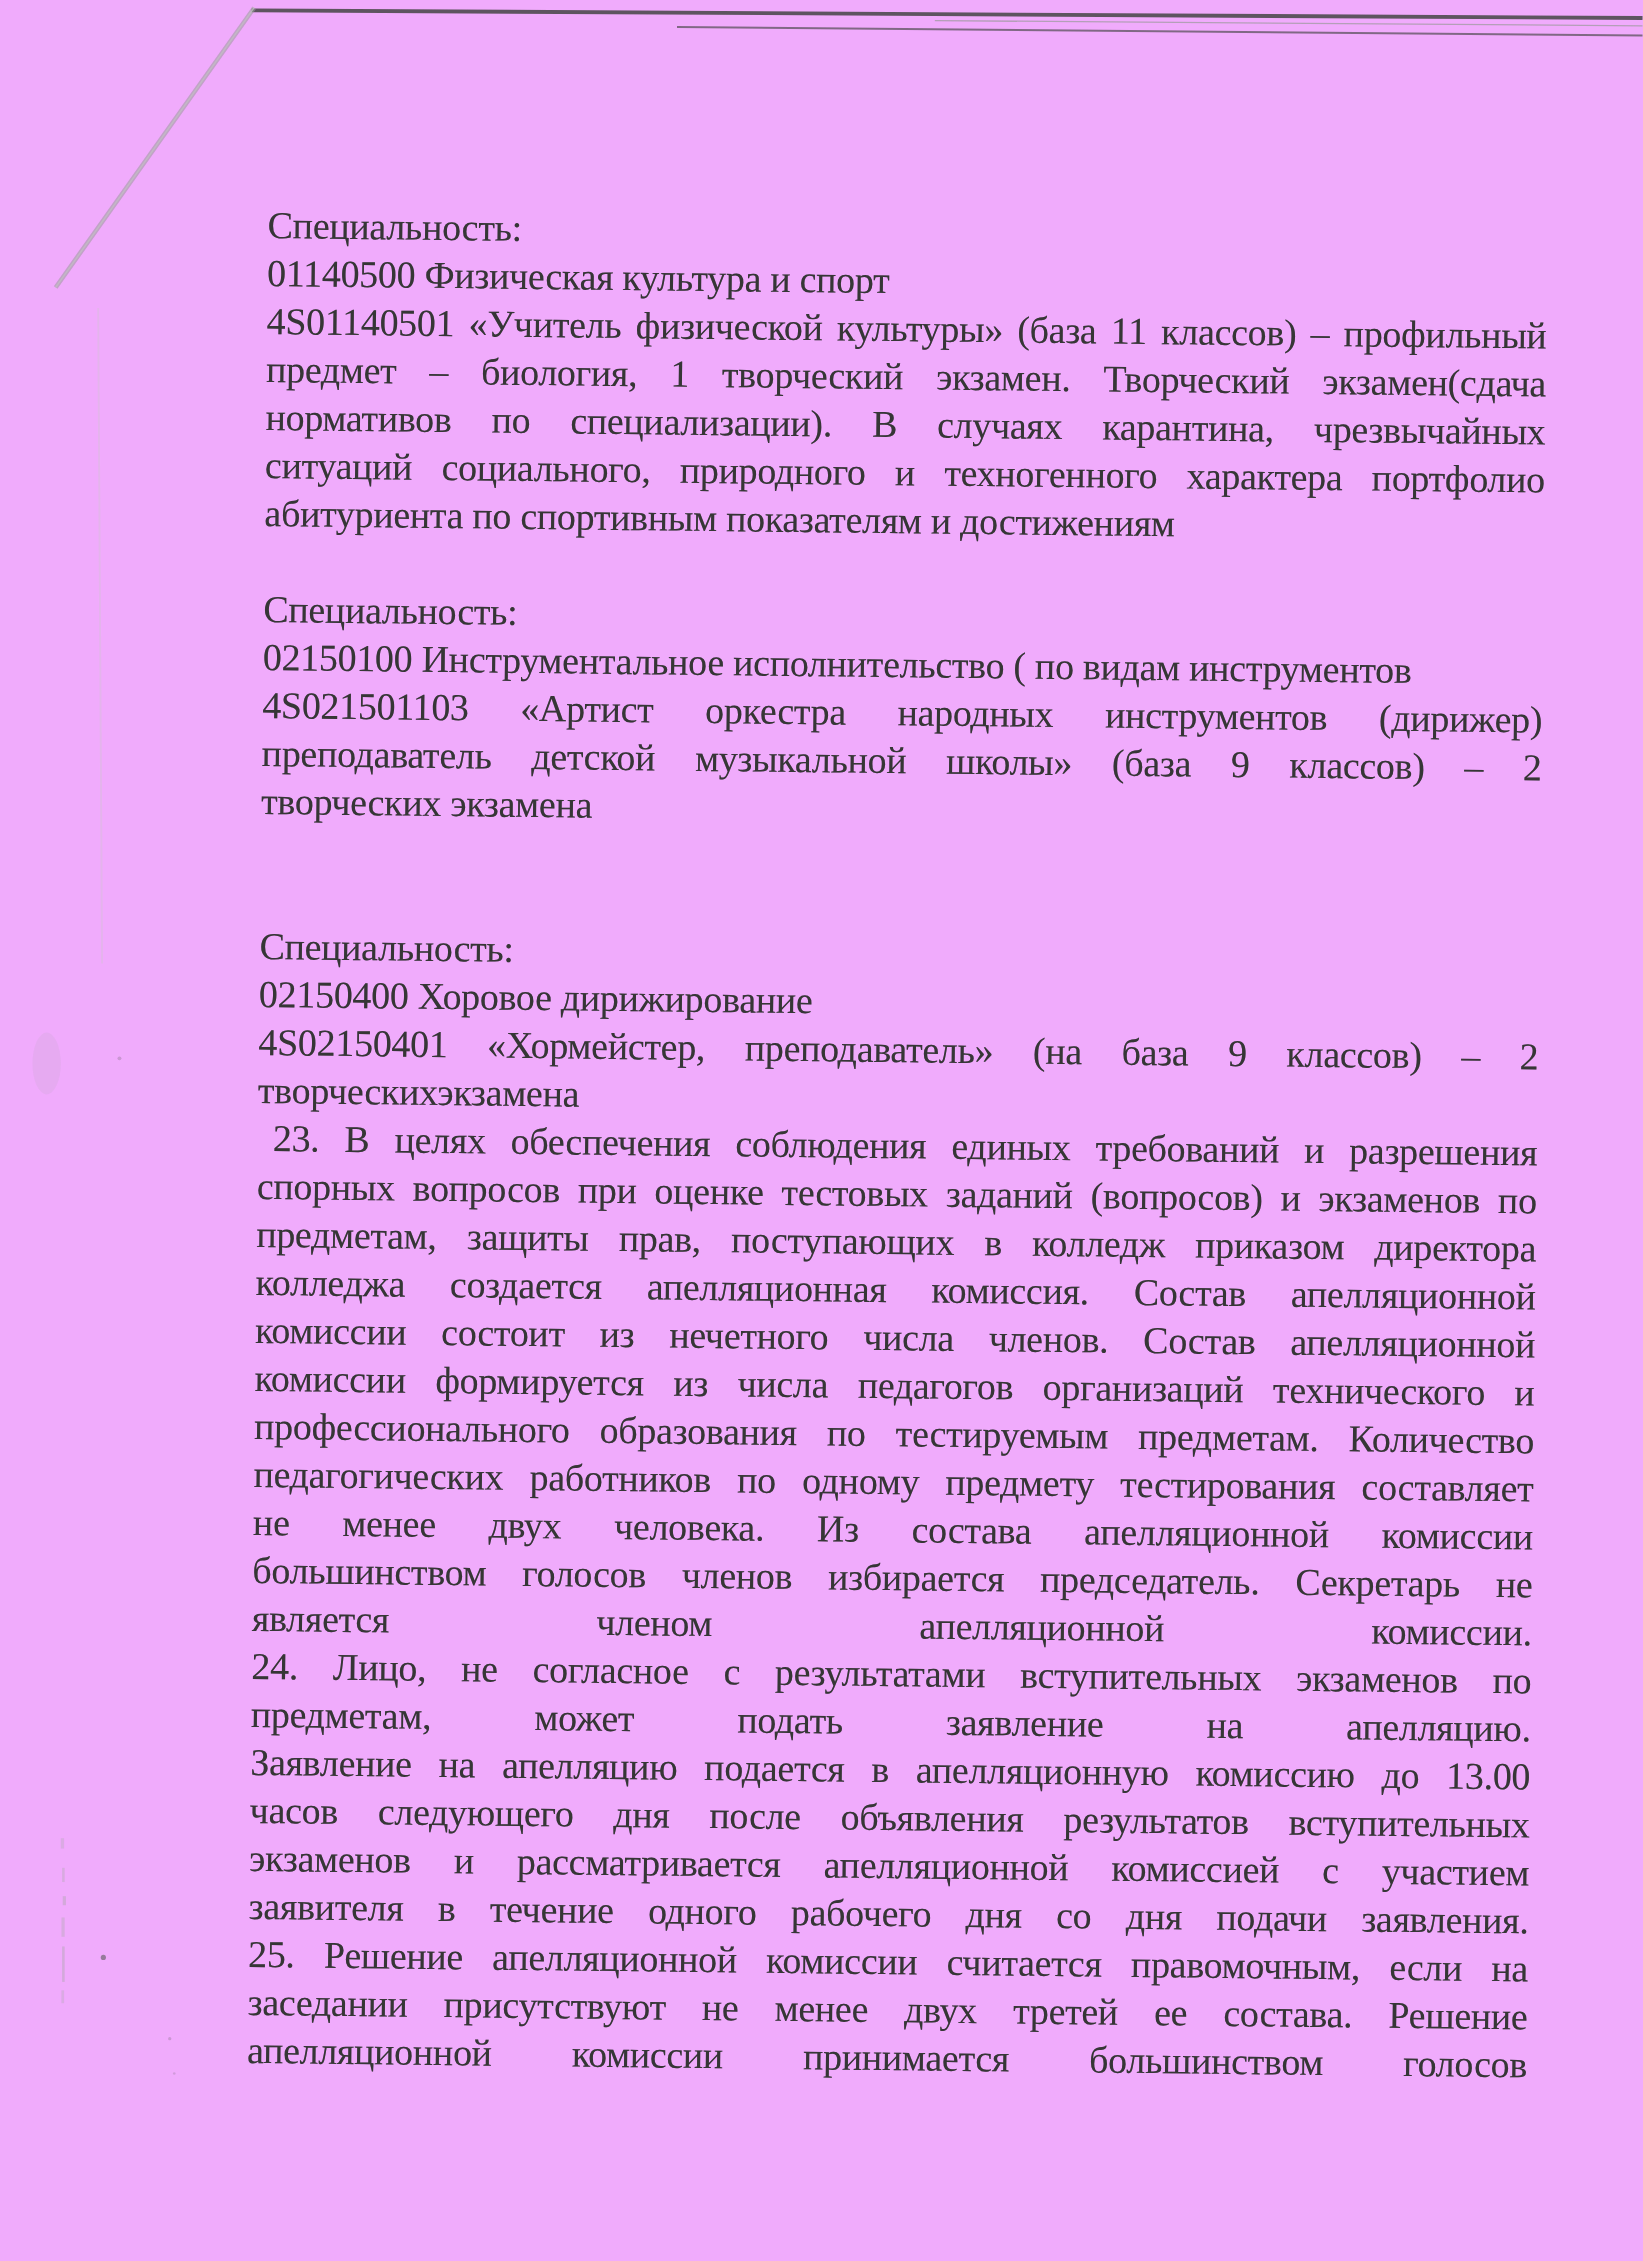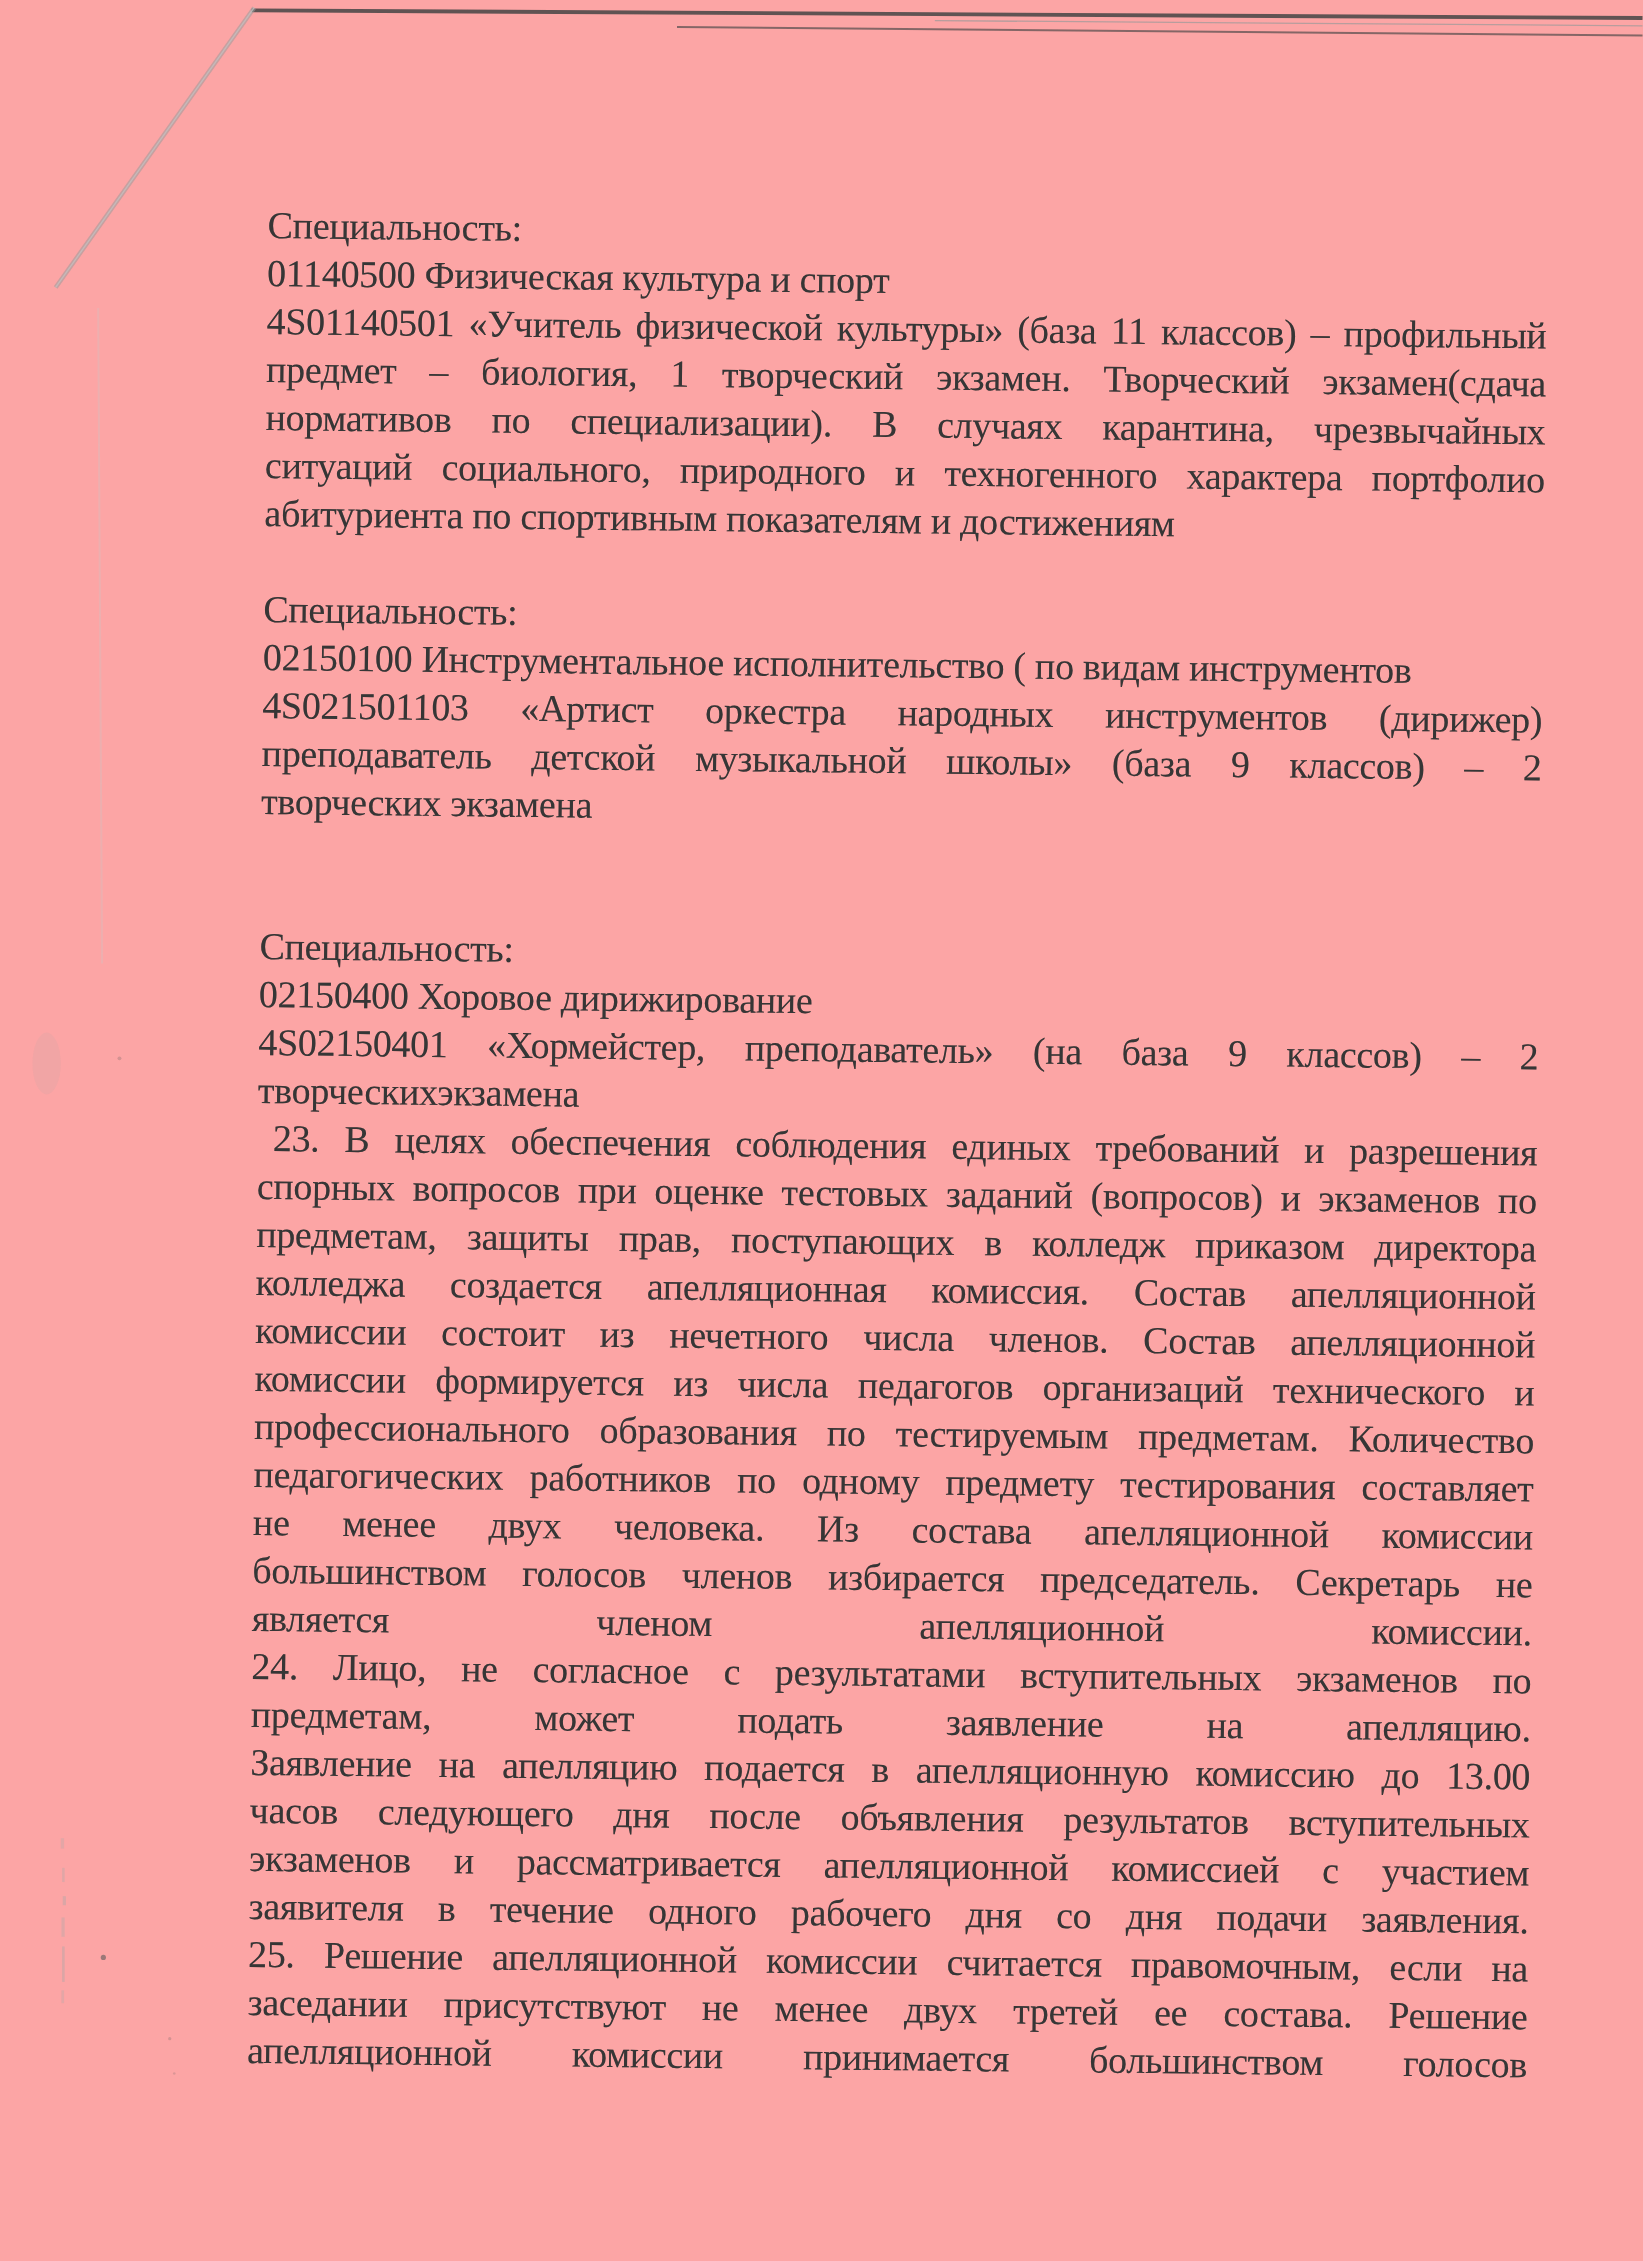--- a/index.html
+++ b/index.html
@@ -4,21 +4,21 @@
 <style>
   html, body {
     margin: 0;
     padding: 0;
     background: #e8e8e8;
   }
   .page {
     position: relative;
     width: 1644px;
     height: 2261px;
-    background: #fca5a5;
+    background: #f0abfc;
     overflow: hidden;
     font-family: "Liberation Serif", "DejaVu Serif", serif;
   }
   .artifacts {
     position: absolute;
     left: 0;
     top: 0;
     width: 1644px;
     height: 2261px;
     pointer-events: none;

